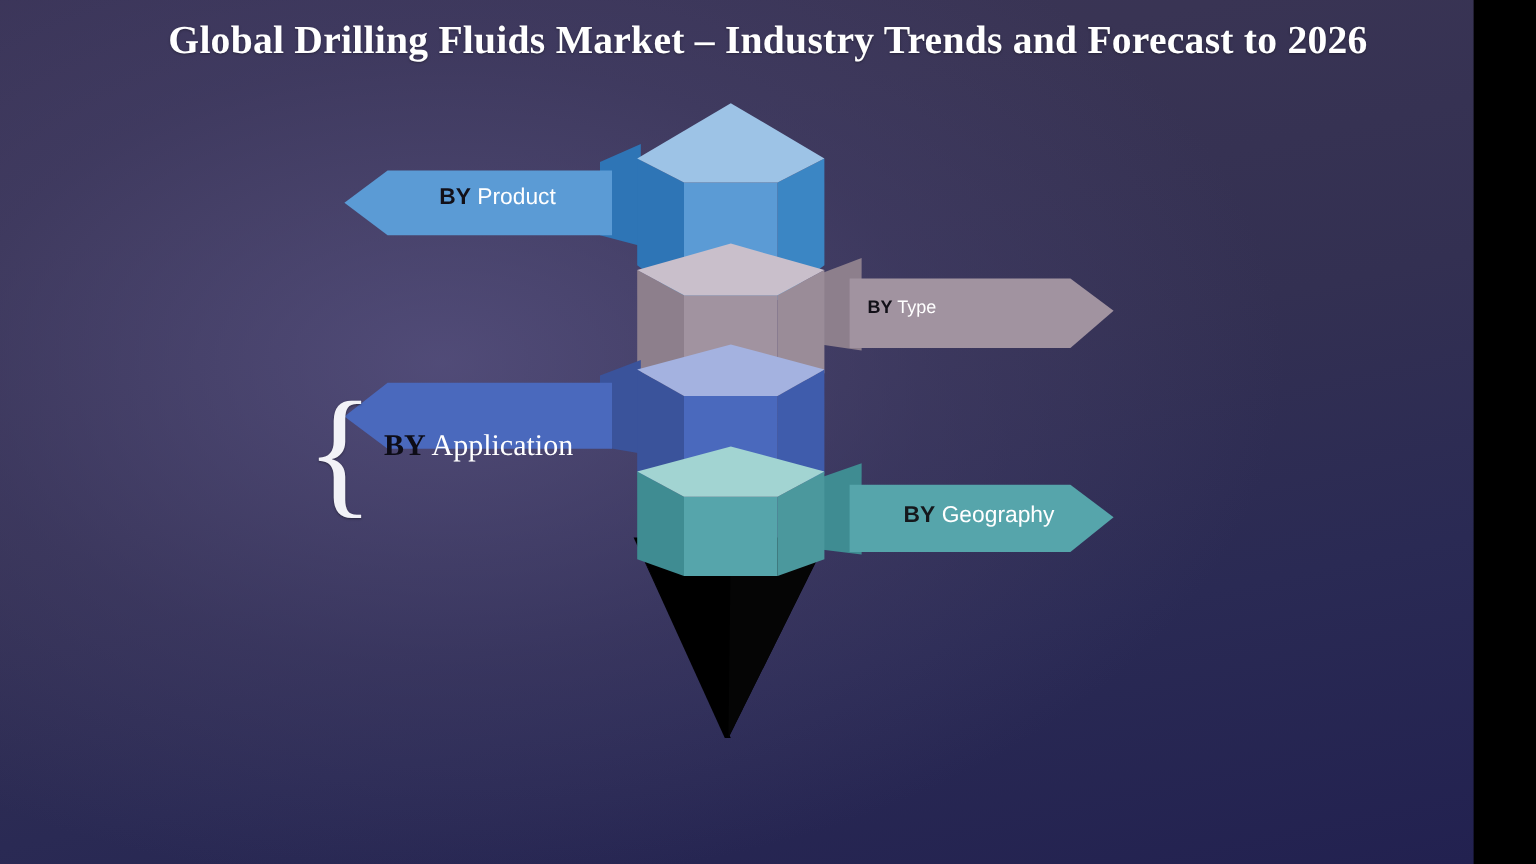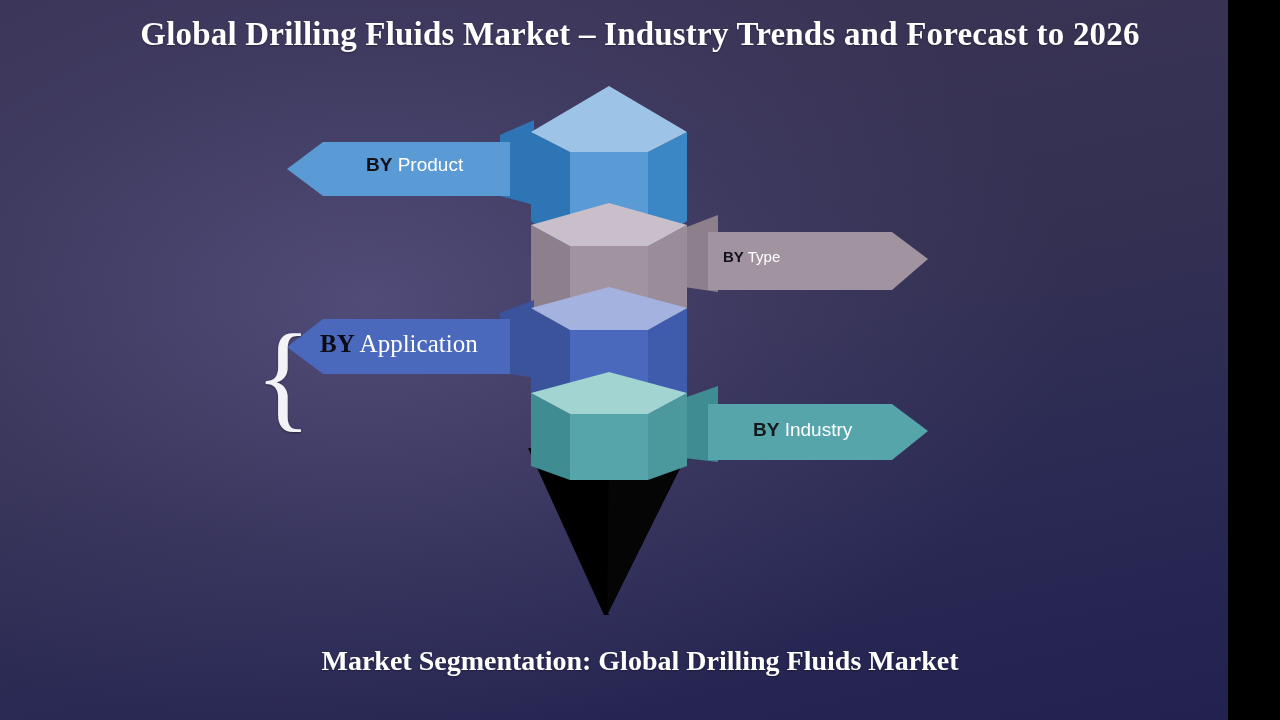--- a/index.html
+++ b/index.html
@@ -67,21 +67,21 @@
     pointer-events: none;
   }
   .callout-text .by {
     font-weight: bold;
     color: #121018;
   }
   .callout-text .subj {
     color: #ffffff;
   }
   .sans { font-family: "Liberation Sans", sans-serif; }
-  .serif { font-family: "Liberation Serif", serif; }
+  .serif { font-family: "Liberation Serif", serif; margin-top: 28px; }
 
   #t-product  { left: 366px; top: 154px; font-size: 19px; }
   #t-type     { left: 723px; top: 248px; font-size: 15px; }
   #t-applic   { left: 320px; top: 330px; font-size: 25px; }
   #t-geo      { left: 753px; top: 419px; font-size: 19px; }
 
   #t-applic .by   { color: #0d0c16; }
   #t-geo .by      { color: #15181c; }
 
   
@@ -166,20 +166,19 @@
     <span class="subj">Type</span>
   </div>
 
   <div id="t-applic" class="callout-text serif">
     <span class="by">BY</span>
     <span class="subj">Application</span>
   </div>
 
   <div id="t-geo" class="callout-text sans">
     <span class="by">BY</span>
-    <span class="subj">Industry</span>
+    <span class="subj">Geography</span>
   </div>
 
   <div class="brace">{</div>
 
-  <div class="slide-caption">Market Segmentation: Global Drilling Fluids Market</div>
 
 </div>
 
 </body></html>

